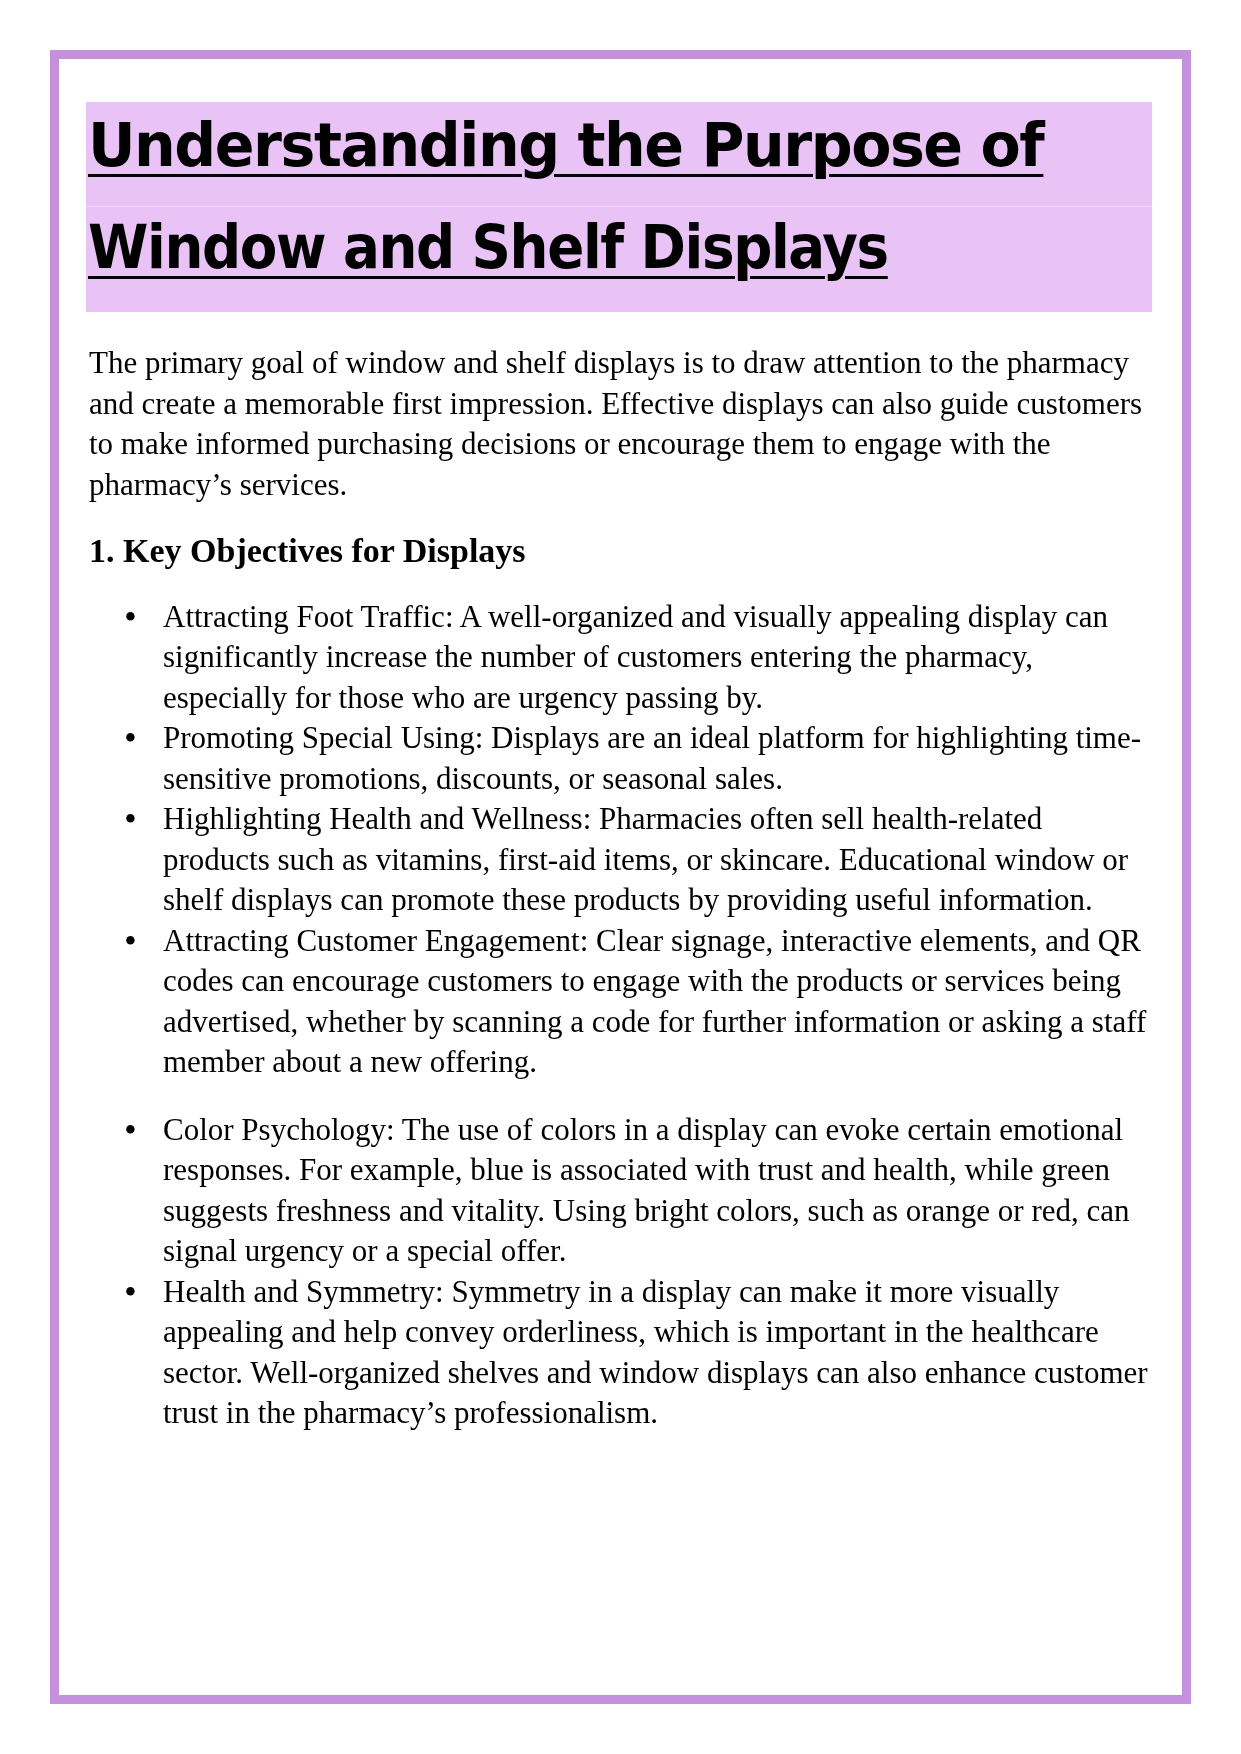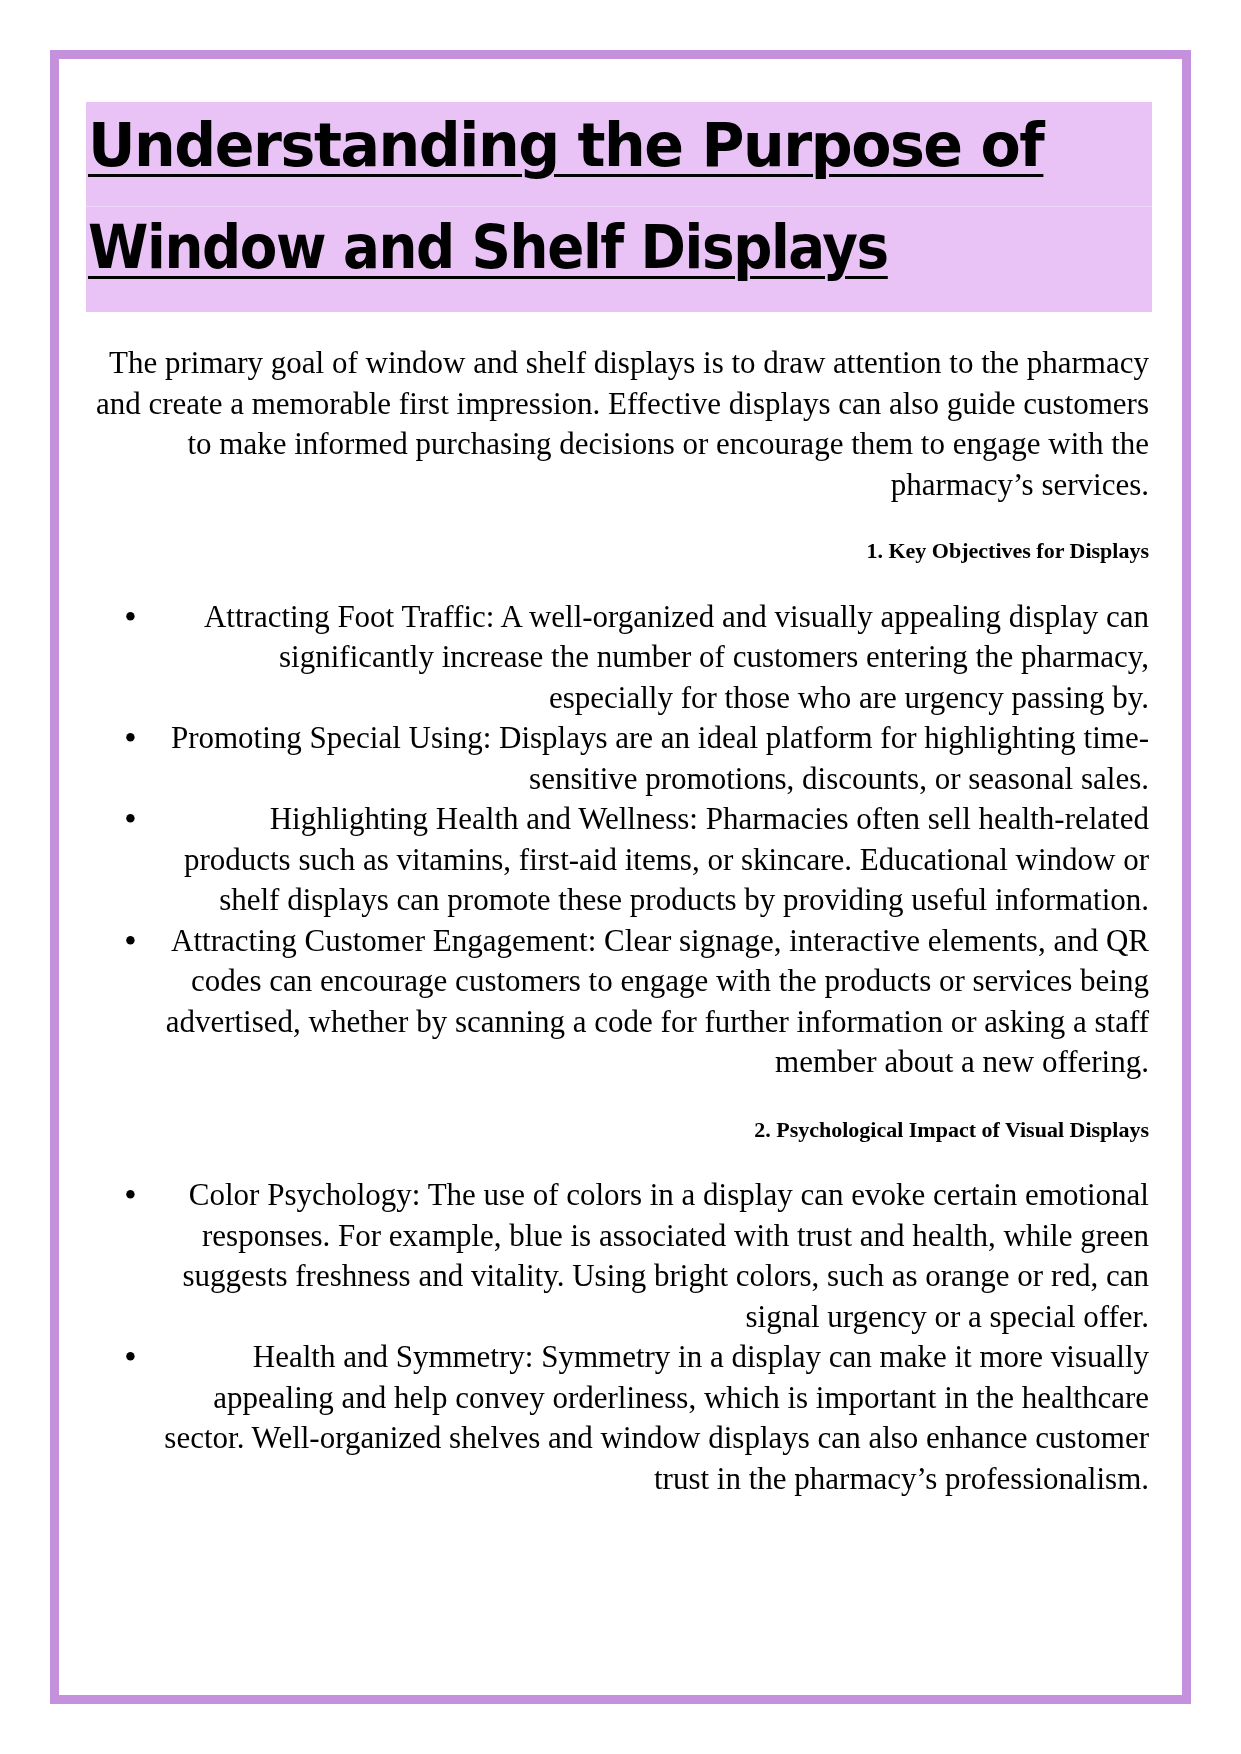--- a/index.html
+++ b/index.html
@@ -16,25 +16,25 @@
     position:absolute; left:88px;
     font-family:"DejaVu Sans", sans-serif; font-weight:bold;
     font-size:60px; line-height:70px; color:#000;
     text-decoration:underline; text-decoration-thickness:3px; text-underline-offset:8px;
     letter-spacing:-1.5px; white-space:nowrap;
     transform-origin:left top;
   }
   .title-sep { position:absolute; left:86px; top:206px; width:1066px; height:1px; background:#f0d6f8; }
   .body {
     position:absolute; left:89px; top:343px; width:1060px;
-    font-family:"Liberation Serif", serif; font-size:31px; line-height:40.5px; color:#000;text-align:right;
+    font-family:"Liberation Serif", serif; font-size:31px; line-height:40.5px; color:#000;
   }
   .body p { margin:0; }
   .intro { margin-bottom:26px !important; }
-  h2 { font-family:"Liberation Serif", serif; font-size:22px; font-weight:bold; margin:0 0 25px 0; line-height:40.5px; }
+  h2 { font-family:"Liberation Serif", serif; font-size:34px; font-weight:bold; margin:0 0 25px 0; line-height:40.5px; }
   ul { margin:0 0 27px 0; padding:0 0 0 74px; list-style:none; }
   li { position:relative; }
   li .bullet { position:absolute; left:-38px; top:0; font-weight:bold; }
   li b { font-weight:normal; }
 </style>
 </head>
 <body>
 
 <div class="frame"></div>
 <div class="title-box"></div>
@@ -46,18 +46,17 @@
   <p class="intro">The primary goal of window and shelf displays is to draw attention to the pharmacy and create a memorable first impression. Effective displays can also guide customers to make informed purchasing decisions or encourage them to engage with the pharmacy’s services.</p>
 
   <h2>1. Key Objectives for Displays</h2>
   <ul>
     <li><span class="bullet">•</span><b>Attracting Foot Traffic</b><span>: A well-organized and visually appealing display can significantly increase the number of customers entering the pharmacy, especially for those who are urgency passing by.</span></li>
     <li><span class="bullet">•</span><b>Promoting Special Using</b><span>: Displays are an ideal platform for highlighting time-sensitive promotions, discounts, or seasonal sales.</span></li>
     <li><span class="bullet">•</span><b>Highlighting Health and Wellness</b><span>: Pharmacies often sell health-related products such as vitamins, first-aid items, or skincare. Educational window or shelf displays can promote these products by providing useful information.</span></li>
     <li><span class="bullet">•</span><b>Attracting Customer Engagement</b><span>: Clear signage, interactive elements, and QR codes can encourage customers to engage with the products or services being advertised, whether by scanning a code for further information or asking a staff member about a new offering.</span></li>
   </ul>
 
-  <h2>2. Psychological Impact of Visual Displays</h2>
   <ul>
     <li><span class="bullet">•</span><b>Color Psychology</b><span>: The use of colors in a display can evoke certain emotional responses. For example, blue is associated with trust and health, while green suggests freshness and vitality. Using bright colors, such as orange or red, can signal urgency or a special offer.</span></li>
     <li><span class="bullet">•</span><b>Health and Symmetry</b><span>: Symmetry in a display can make it more visually appealing and help convey orderliness, which is important in the healthcare sector. Well-organized shelves and window displays can also enhance customer trust in the pharmacy’s professionalism.</span></li>
   </ul>
 </div>
 
 </body></html>

